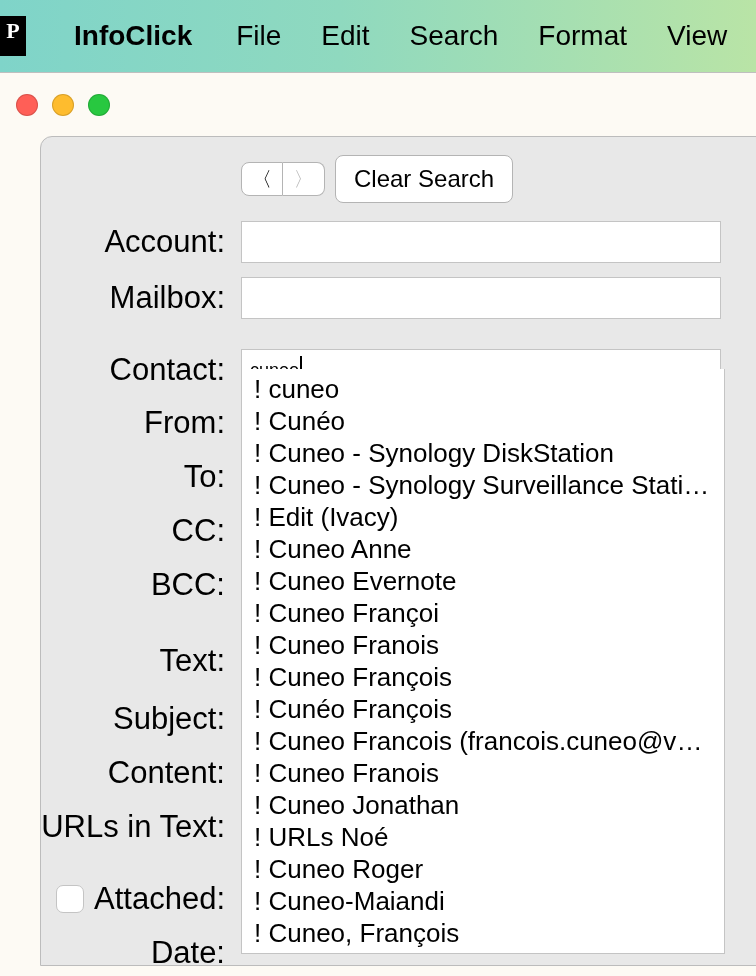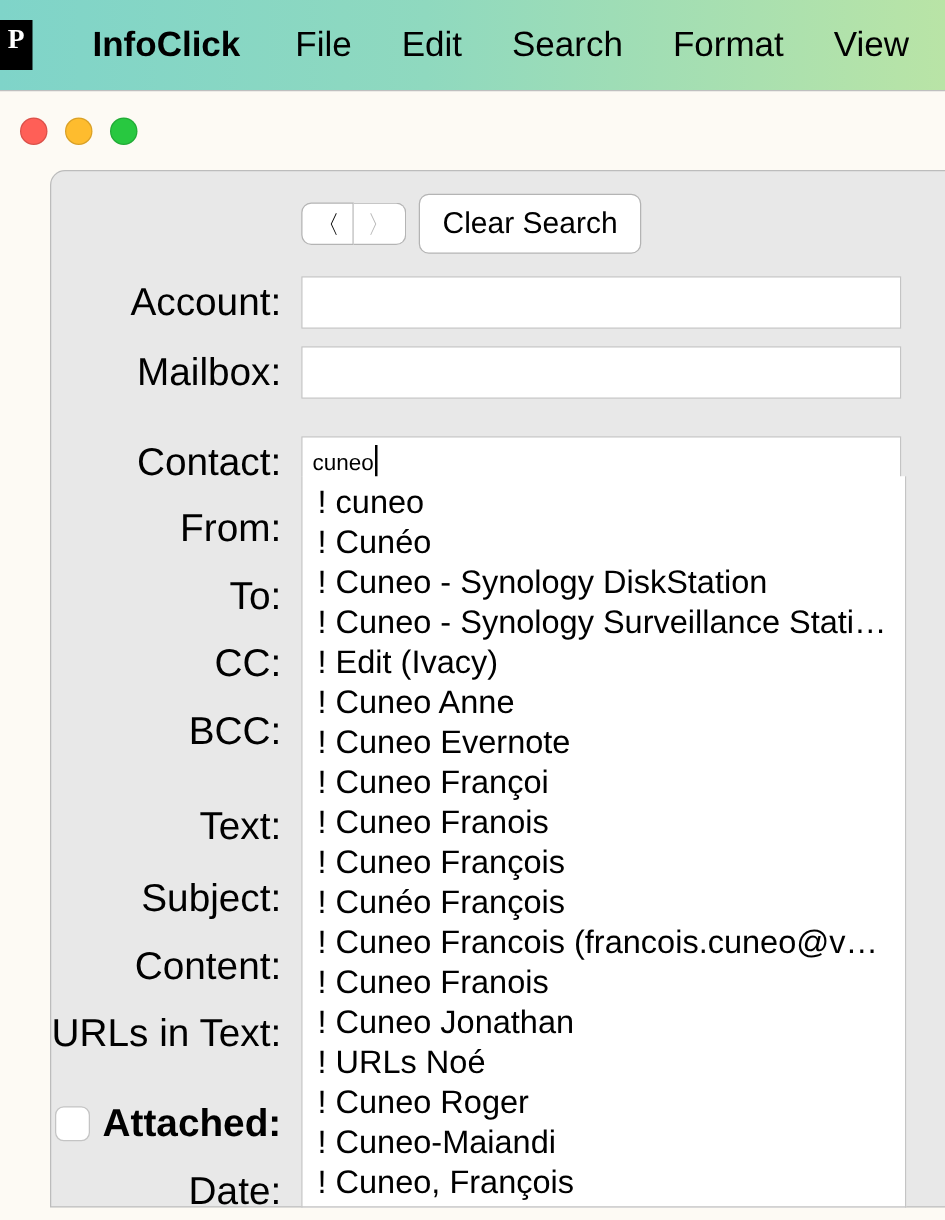--- a/index.html
+++ b/index.html
@@ -154,35 +154,35 @@
 
   .checkbox {
     width: 28px; height: 28px;
     border-radius: 7px;
     background: #fff;
     border: 1px solid #c4c4c4;
     margin-right: 10px;
     margin-left: -2px;
     flex: none;
   }
-  .row.attached .lbl { display: flex; align-items: center; justify-content: flex-end; font-weight: bold;}
+  .row.attached .lbl { display: flex; align-items: center; justify-content: flex-end;}
 
   .cursor {
     display: inline-block;
     width: 2px; height: 28px;
     background: #000;
     vertical-align: middle;
     margin-left: 1px;
   }
 
   
   .suggest {
     position: absolute;
     left: 200px;
-    top: 244px;
+    top: 232px;
     width: 484px;
     background: #fff;
     border: 1px solid #c4c4c4;
     border-top: none;
     padding: 4px 0 4px 0;
     z-index: 10;
   }
   .sug-item {
     padding: 0 12px;
     font-size: 26px;

